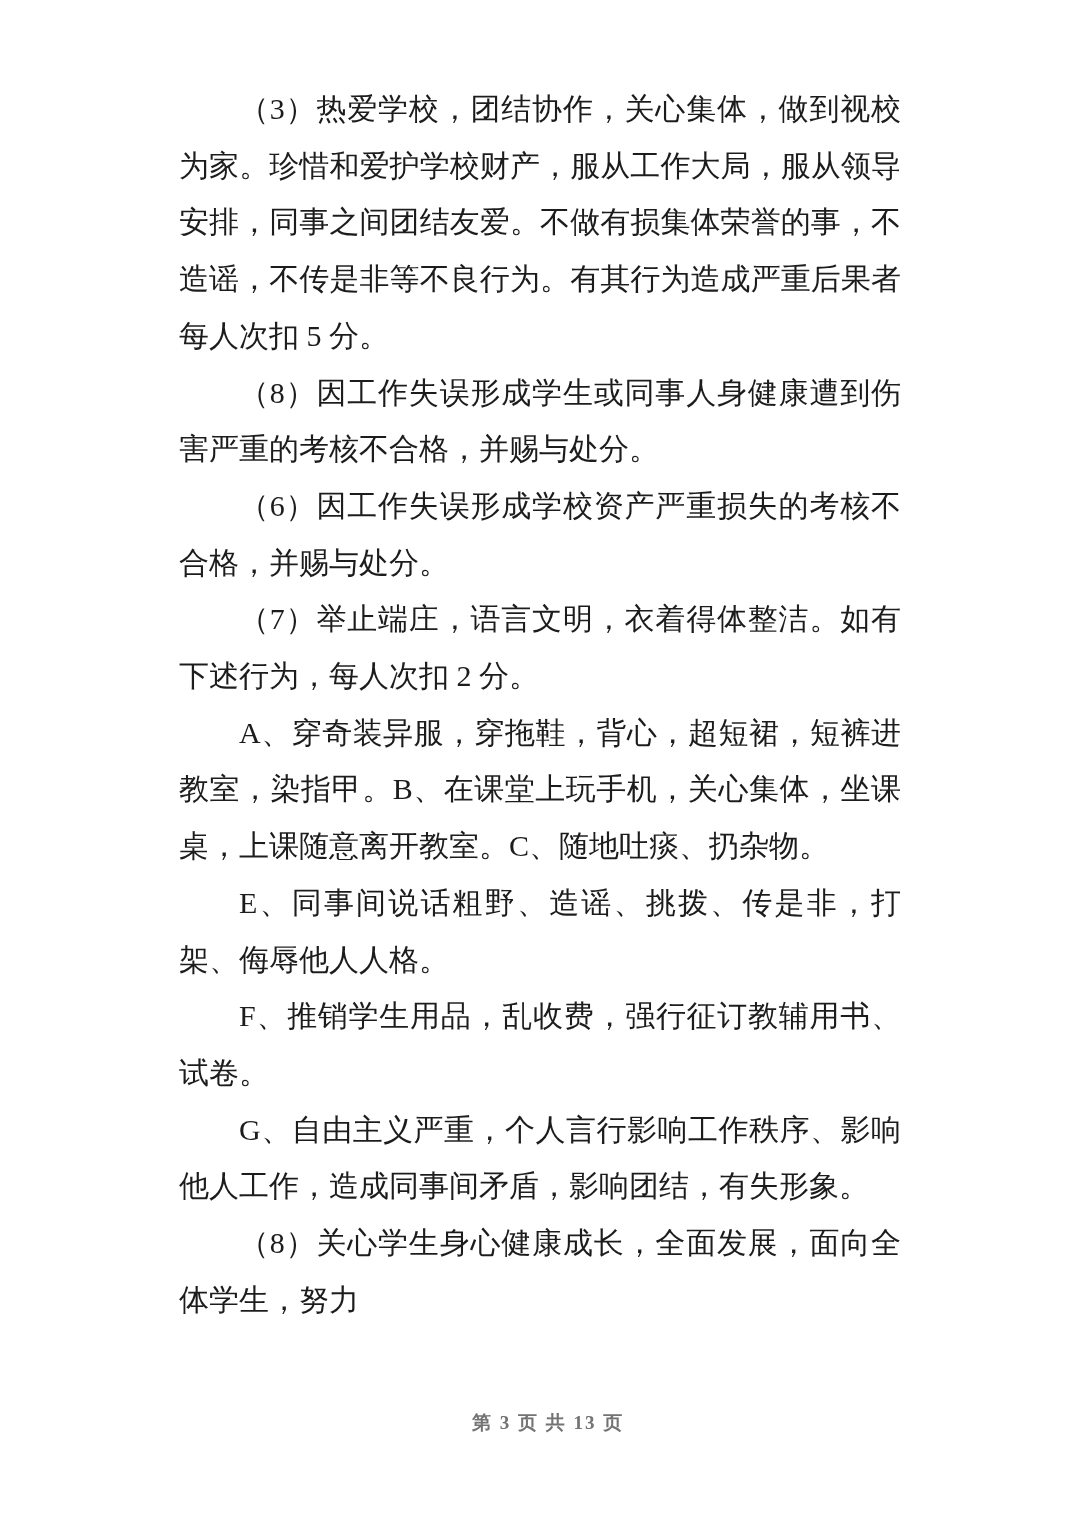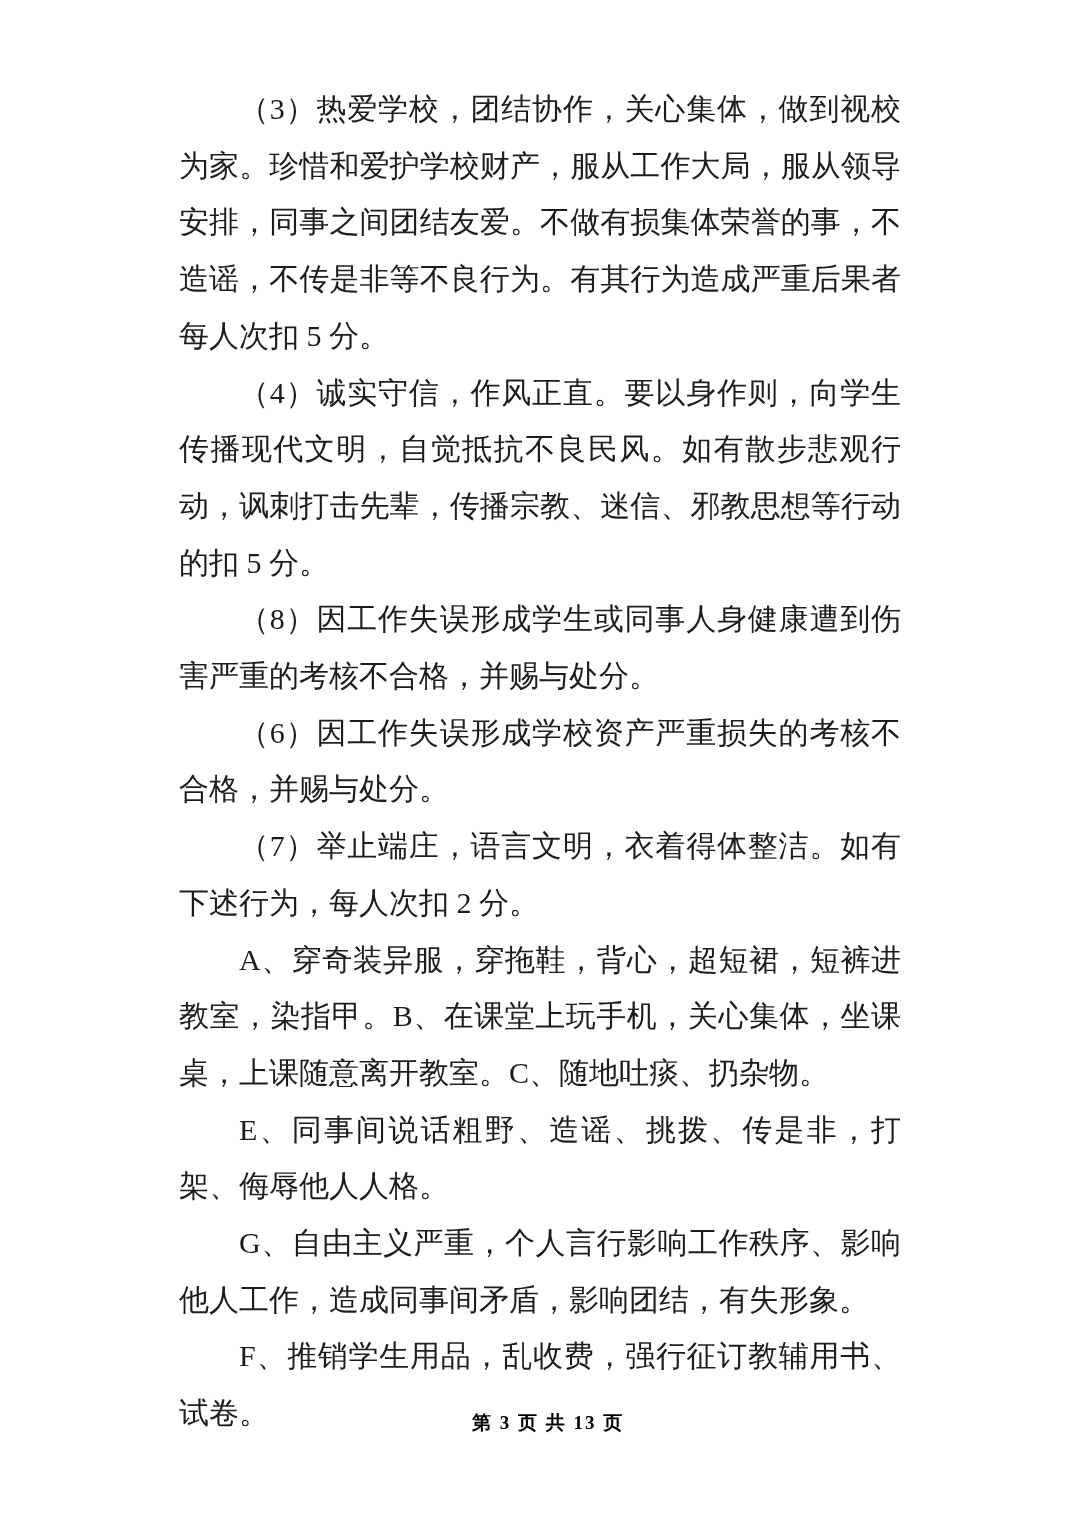--- a/index.html
+++ b/index.html
@@ -38,33 +38,33 @@
   }
   .footer {
     position: absolute;
     left: 16px;
     right: 0;
     top: 1410px;
     text-align: center;
     font-size: 19px;
     font-weight: bold;
     letter-spacing: 2px;
-    color: #000000;
+    color: #737373;
     font-family: "Liberation Serif", "DejaVu Serif", serif;
   }
 </style>
 </head>
 <body>
 
 <div class="page">
   <div class="content" id="paragraph-container">
       <p class="para">（3）热爱学校，团结协作，关心集体，做到视校为家。珍惜和爱护学校财产，服从工作大局，服从领导安排，同事之间团结友爱。不做有损集体荣誉的事，不造谣，不传是非等不良行为。有其行为造成严重后果者每人次扣 5 分。</p>
-      <p class="para">（4）诚实守信，作风正直。要以身作则，向学生传播现代文明，自觉抵抗不良民风。如有散步悲观行动，讽刺打击先辈，传播宗教、迷信、邪教思想等行动的扣 5 分。</p>
       <p class="para">（8）因工作失误形成学生或同事人身健康遭到伤害严重的考核不合格，并赐与处分。</p>
       <p class="para">（6）因工作失误形成学校资产严重损失的考核不合格，并赐与处分。</p>
       <p class="para">（7）举止端庄，语言文明，衣着得体整洁。如有下述行为，每人次扣 2 分。</p>
       <p class="para">A、穿奇装异服，穿拖鞋，背心，超短裙，短裤进教室，染指甲。B、在课堂上玩手机，关心集体，坐课桌，上课随意离开教室。C、随地吐痰、扔杂物。</p>
       <p class="para">E、同事间说话粗野、造谣、挑拨、传是非，打架、侮辱他人人格。</p>
+      <p class="para">F、推销学生用品，乱收费，强行征订教辅用书、试卷。</p>
       <p class="para">G、自由主义严重，个人言行影响工作秩序、影响他人工作，造成同事间矛盾，影响团结，有失形象。</p>
-      <p class="para">F、推销学生用品，乱收费，强行征订教辅用书、试卷。</p>
+      <p class="para">（8）关心学生身心健康成长，全面发展，面向全体学生，努力</p>
     </div>
   <div class="footer">第 3 页 共 13 页</div>
 </div>
 
 </body></html>

